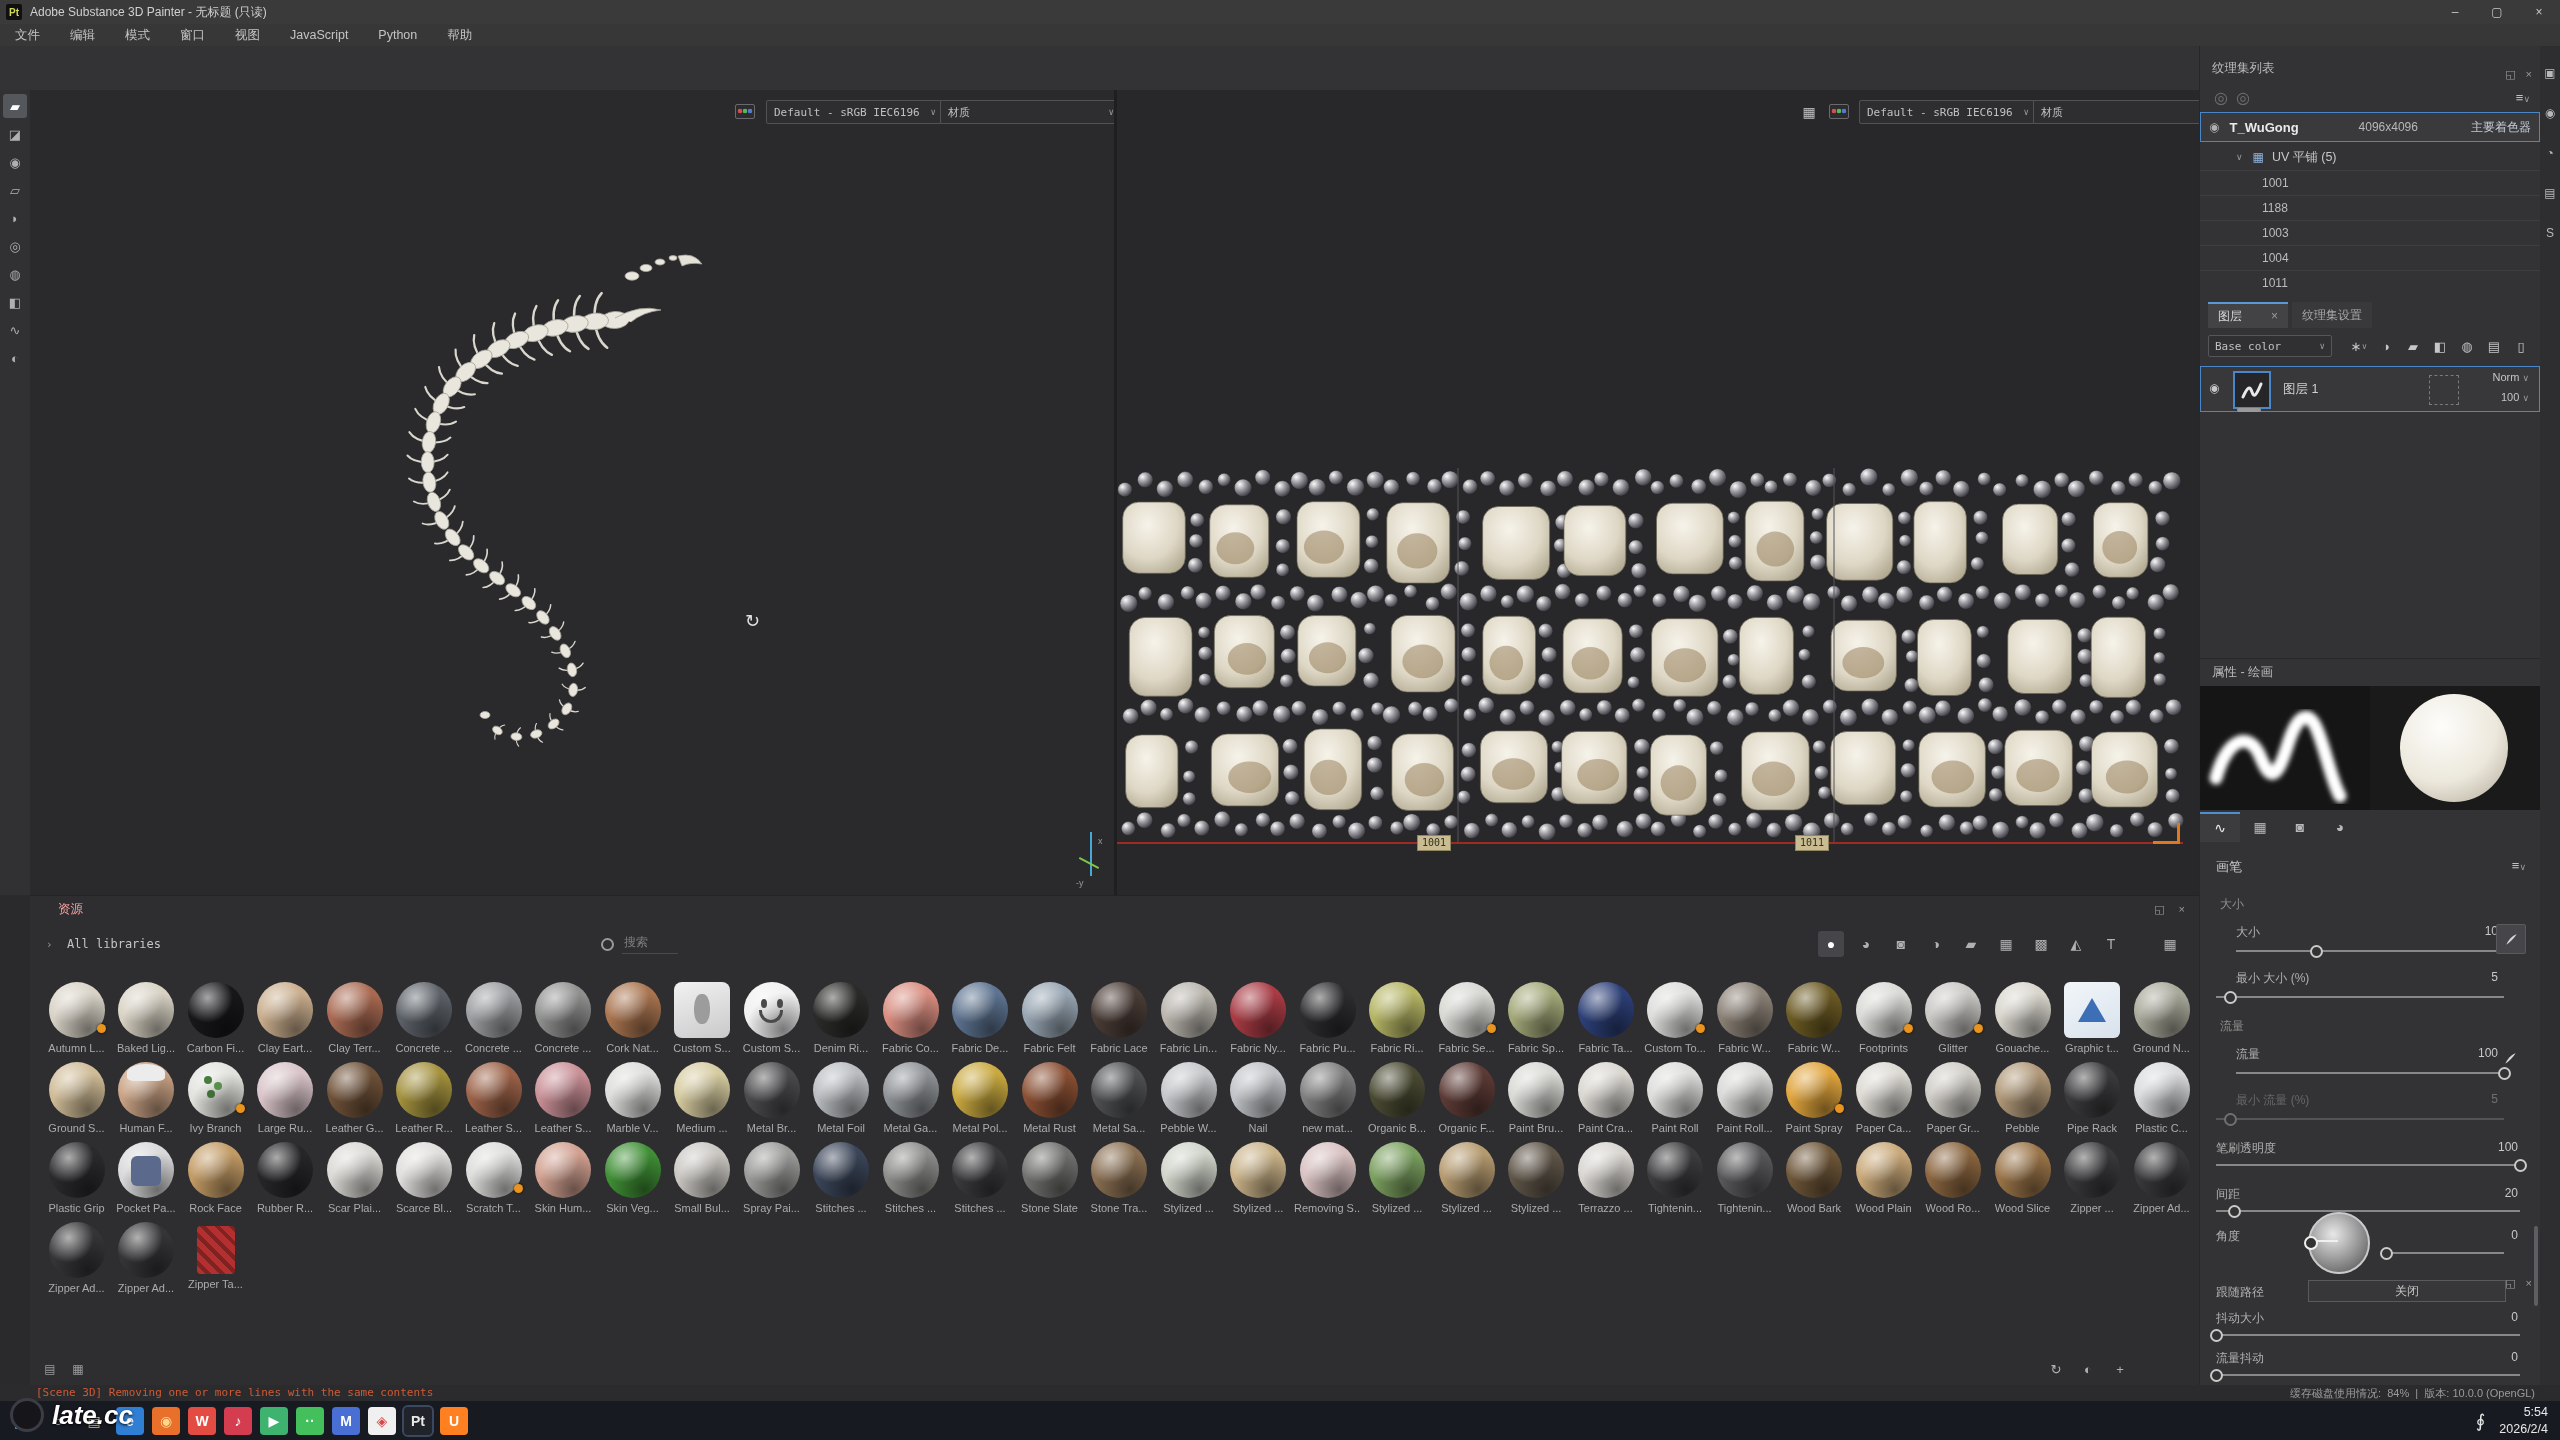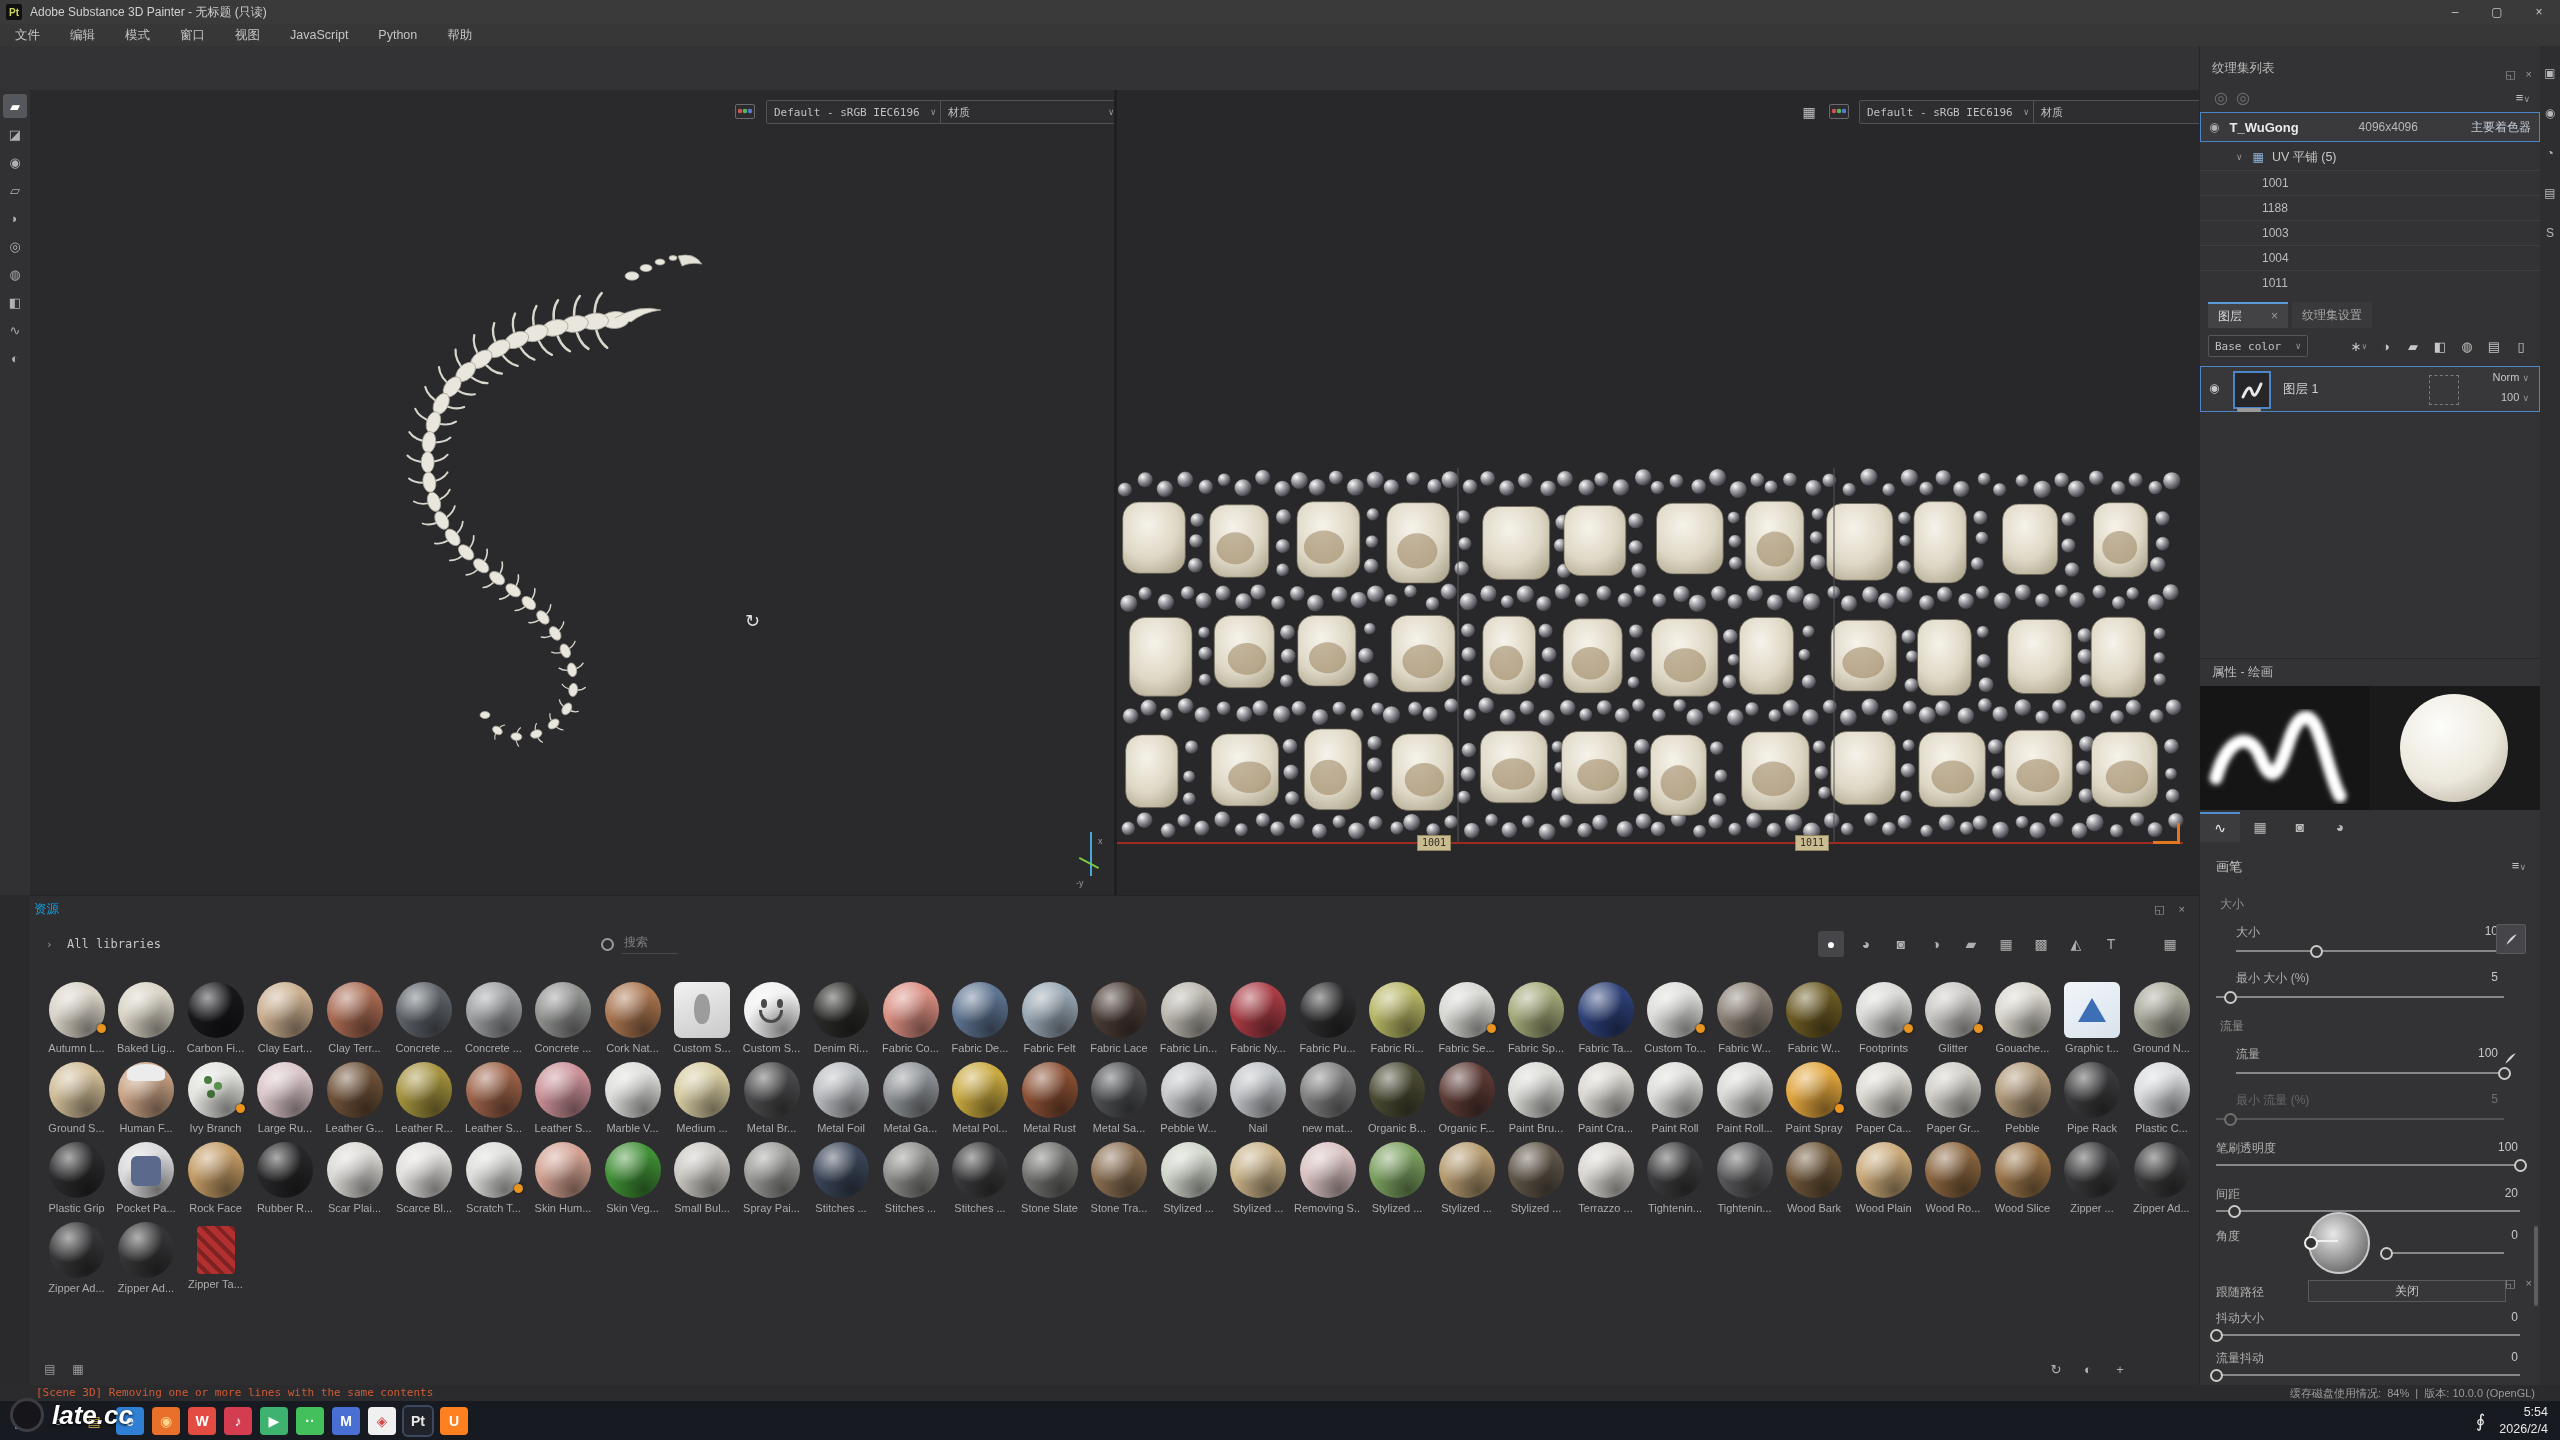--- a/index.html
+++ b/index.html
@@ -815,21 +815,21 @@
 
   <div class="tab" style="left:8px;top:256px;width:80px;background:#434346;border-top:2px solid #5a9ad8;color:#d8d8d8;justify-content:space-between;box-sizing:border-box;">
     <span>图层</span>
     <span style="color:#9a9a9a;">×</span>
   </div>
   <div class="tab" style="left:92px;top:256px;background:#39393b;color:#a8a8a8;">
     <span>纹理集设置</span>
   </div>
 
   <div class="tsrow flex" style="top:286px;height:28px;padding:0 8px;">
-    <div class="ddl" style="width:100px;">
+    <div class="ddl" style="width:124px;">
       <span>Base color</span>
         <span class="ddchev">∨</span>
     </div>
     <div id="layer-icons" class="flex" style="margin-left:auto;gap:5px;">
         <div class="ic lt-ic">∗<span class="ddchev" style="font-size:8px;">∨</span></div>
         <div class="ic lt-ic">◑</div>
         <div class="ic lt-ic">▰</div>
         <div class="ic lt-ic">◧</div>
         <div class="ic lt-ic">◍</div>
         <div class="ic lt-ic">▤</div>
@@ -962,21 +962,21 @@
 <div id="edgestrip">
     <div class="ic edge-ic">▣</div>
     <div class="ic edge-ic">◉</div>
     <div class="ic edge-ic">◔</div>
     <div class="ic edge-ic">▤</div>
     <div class="ic edge-ic">S</div>
   </div>
 
 <div id="shelf">
   <div class="flex" style="position:absolute;left:0;top:0;width:2169px;height:26px;">
-    <span style="margin-left:4px;font-size:12.5px;color:#0ea5e9;font-family:Liberation Serif, serif;">资源</span>
+    <span style="margin-left:28px;font-size:12.5px;color:#fca5a5;font-family:Liberation Serif, serif;">资源</span>
     <span style="margin-left:auto;margin-right:14px;display:flex;gap:14px;font-size:11px;color:#9a9a9a;">
       <span>◱</span>
       <span>×</span>
     </span>
   </div>
   <div class="flex" style="position:absolute;left:0;top:28px;width:2169px;height:40px;">
     <span style="margin-left:16px;font-family:'DejaVu Sans Mono',monospace;font-size:12px;color:#c4c4c4;">
       <span class="ddchev" style="font-size:11px;">›</span>&nbsp;&nbsp;<span>All libraries</span>
     </span>
     <span class="flex" style="margin-left:440px;gap:8px;">

